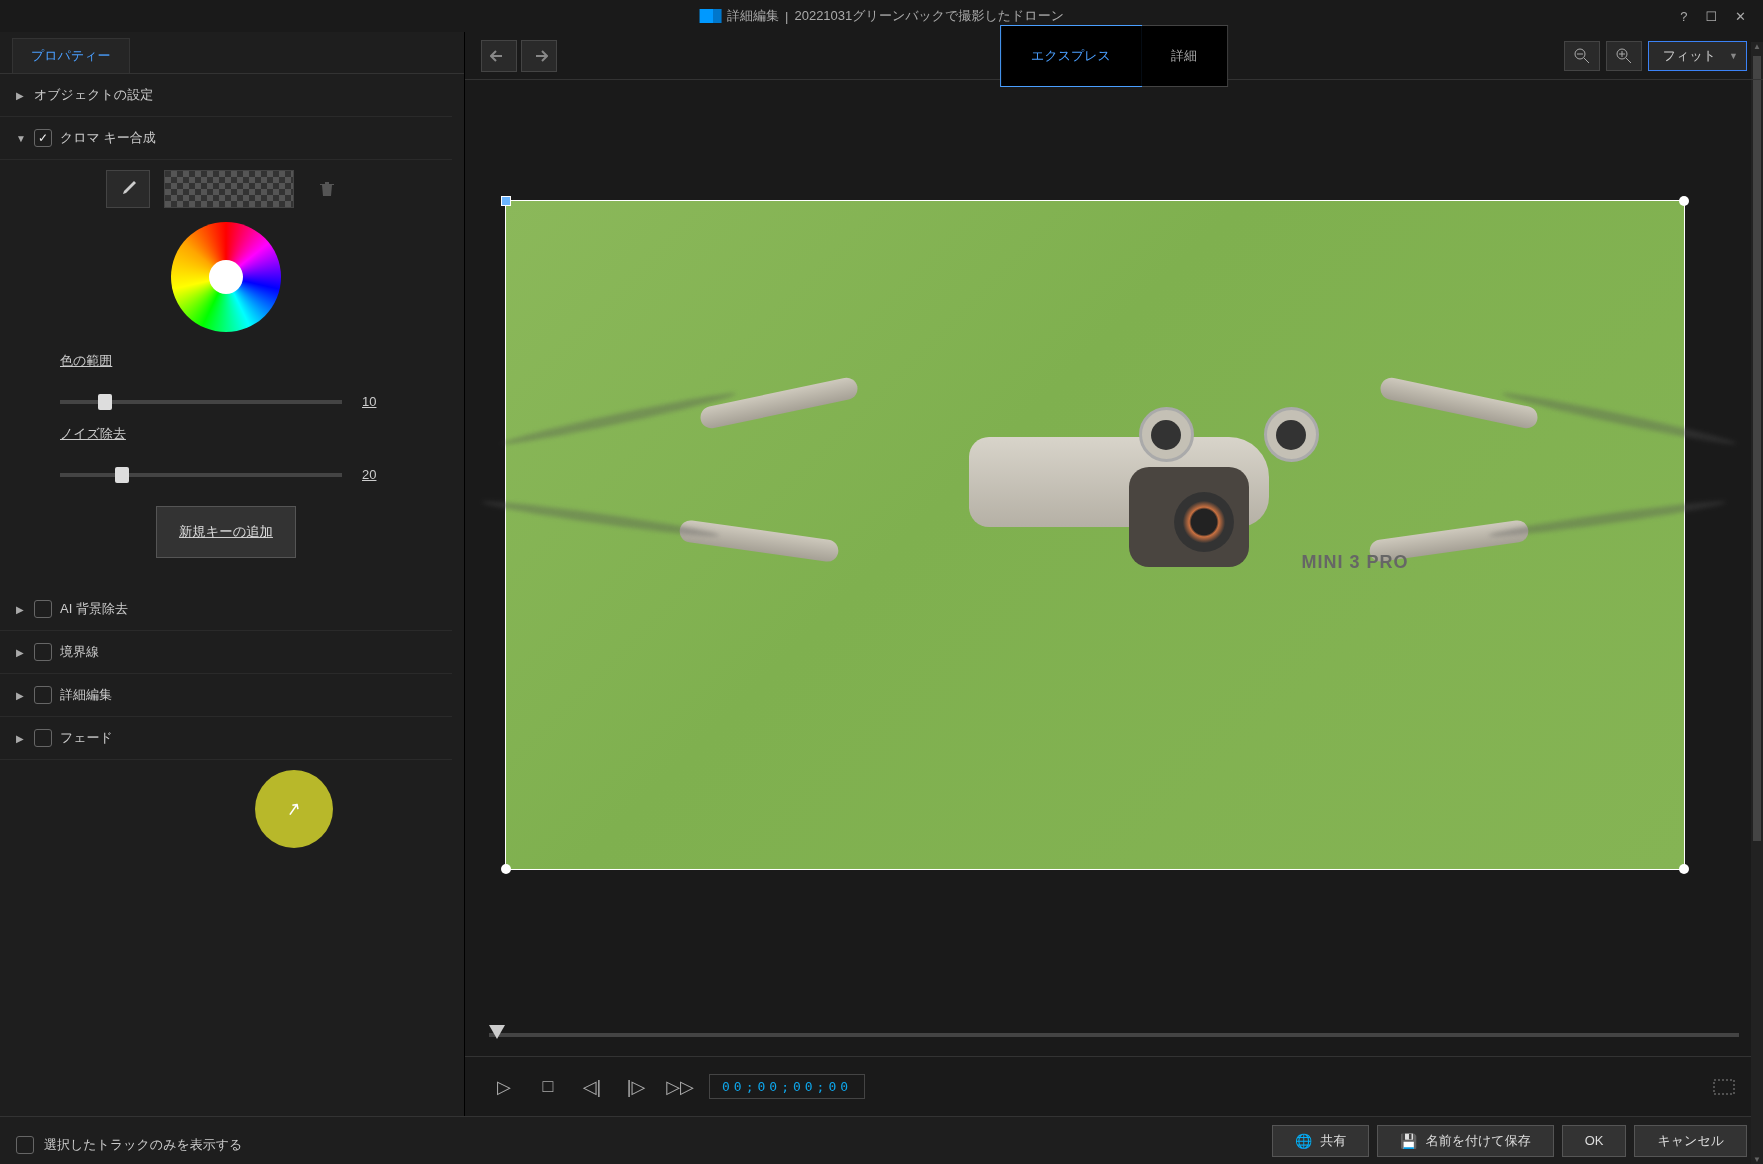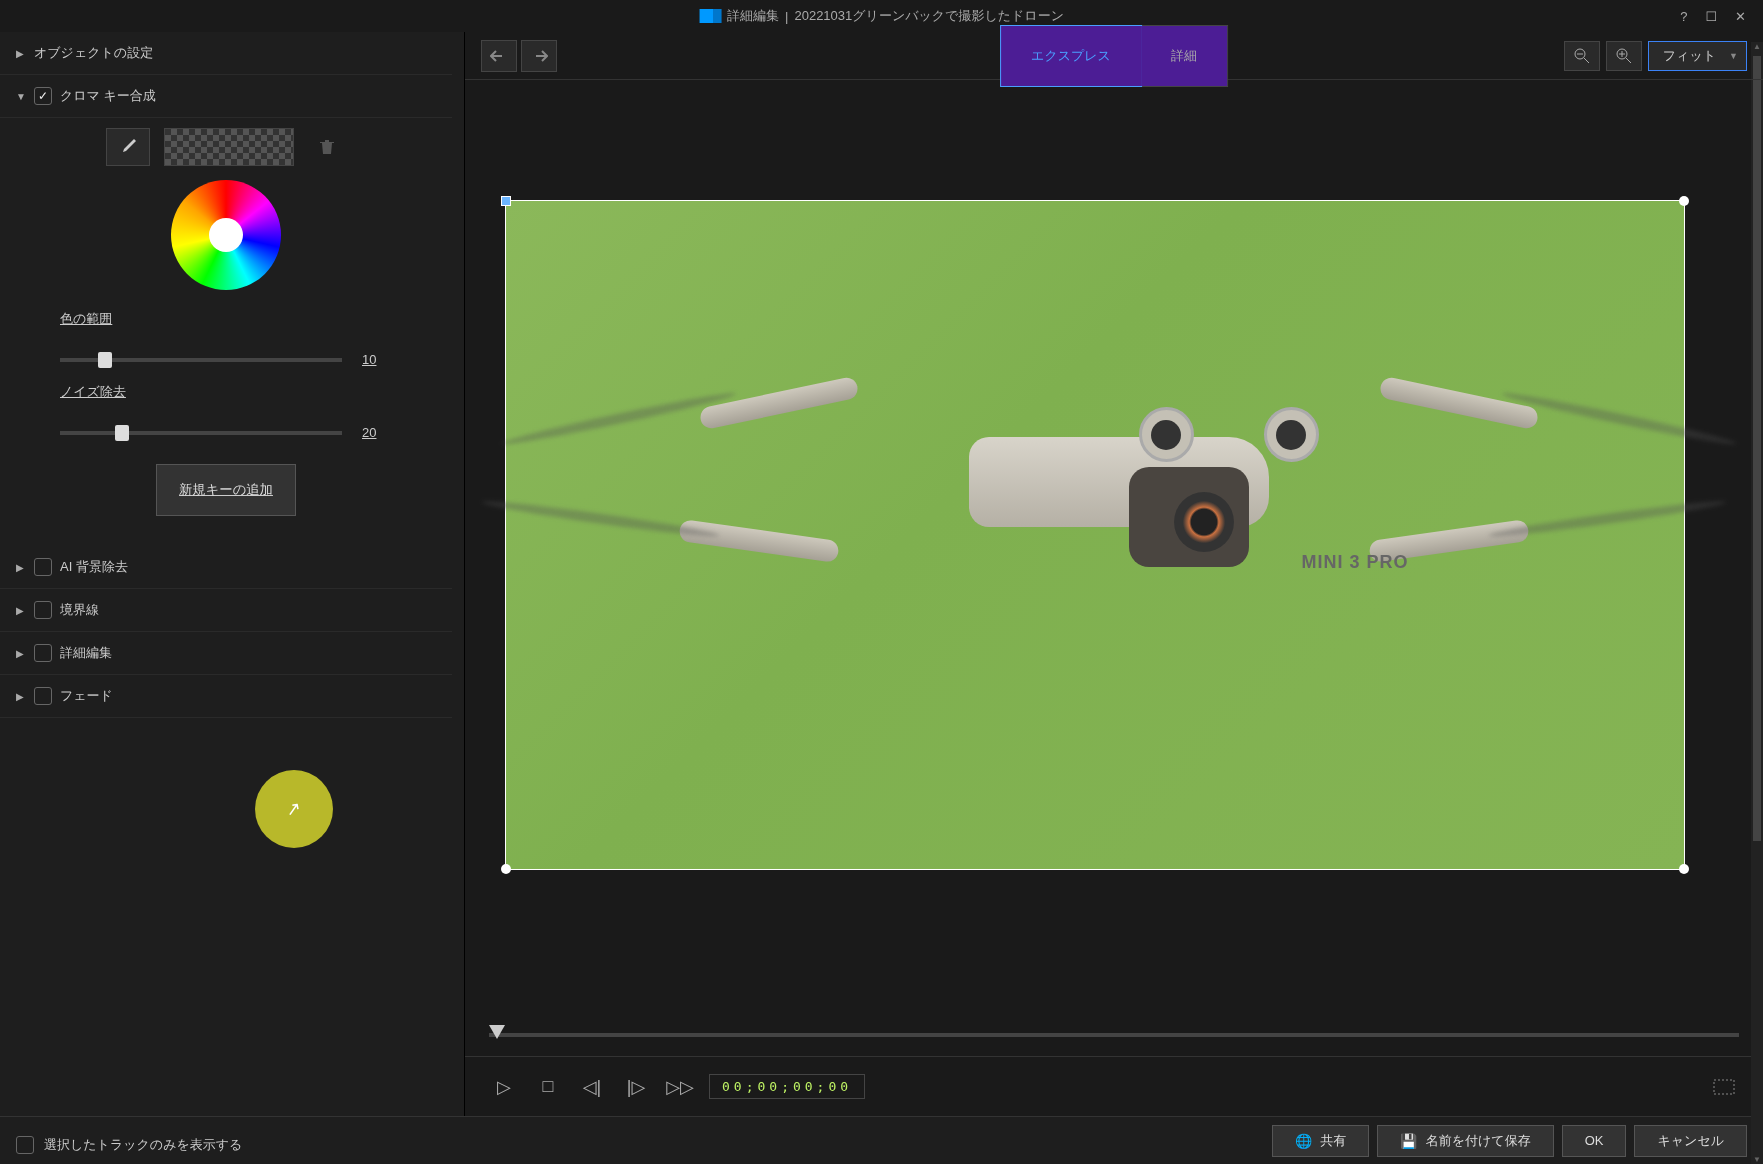--- a/index.html
+++ b/index.html
@@ -238,21 +238,21 @@
 }
 .mode-tabs {
   position: absolute;
   left: 50%;
   transform: translateX(-50%);
   display: flex;
   border: 1px solid #444;
 }
 .mode-tab {
   padding: 21px 30px;
-  background: #4c1d95;
+  background: #000000;
   cursor: pointer;
   color: #aaa;
 }
 .mode-tab.active {
   color: #4a9fff;
   border: 1px solid #4a9fff;
   margin: -1px;
 }
 .zoom-controls {
   margin-left: auto;
@@ -449,21 +449,21 @@
   display: flex;
   align-items: center;
   justify-content: center;
   color: #aaa;
   font-size: 18px;
   cursor: pointer;
 }
 .timecode {
   padding: 4px 12px;
   border: 1px solid #444;
-  color: #bef264;
+  color: #0ea5e9;
   letter-spacing: 4px;
   font-family: monospace;
 }
 .pb-right {
   margin-left: auto;
   color: #888;
 }
 
 
 .footer {
@@ -549,20 +549,23 @@
   <div class="titlebar-right">
     <span>?</span>
     <span>☐</span>
     <span>✕</span>
   </div>
 </div>
 
 <div class="main">
 
   <div class="left-panel">
+    <div class="tab-bar">
+      <div class="tab">プロパティー</div>
+    </div>
 
     <div class="panel-scroll" style="position:relative;">
 
       <div class="section-header">
         <span class="arrow">▶</span>
         <span>オブジェクトの設定</span>
       </div>
 
       <div class="section-header">
         <span class="arrow">▼</span>

